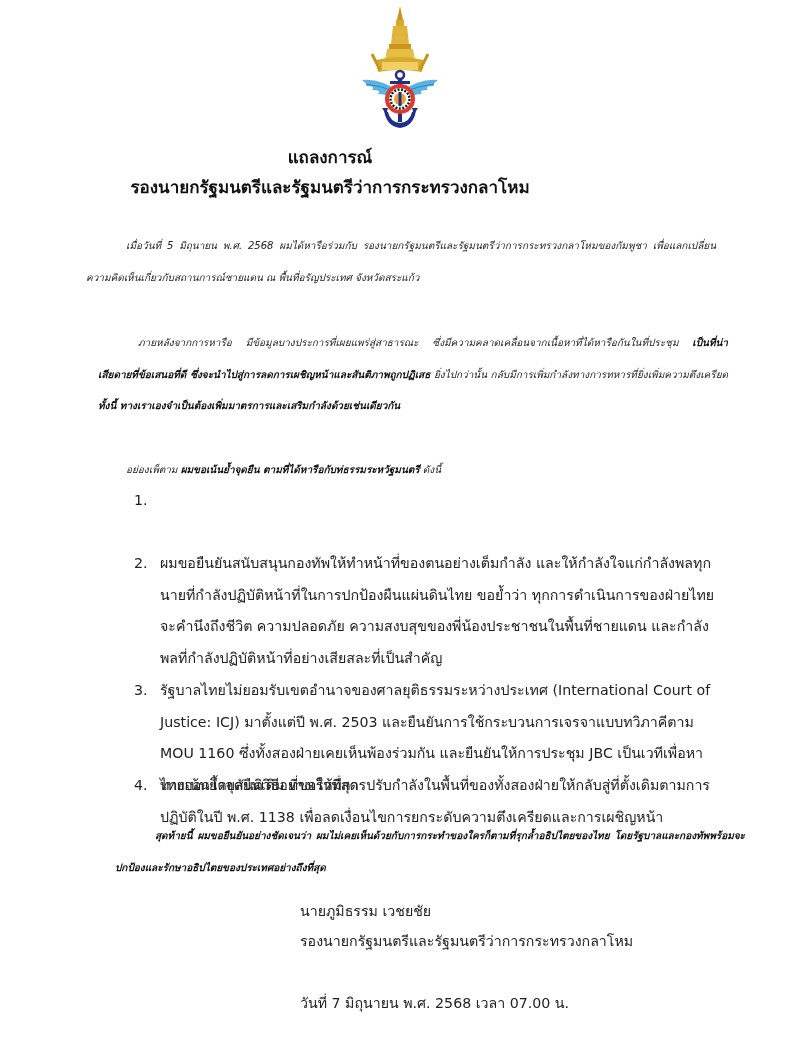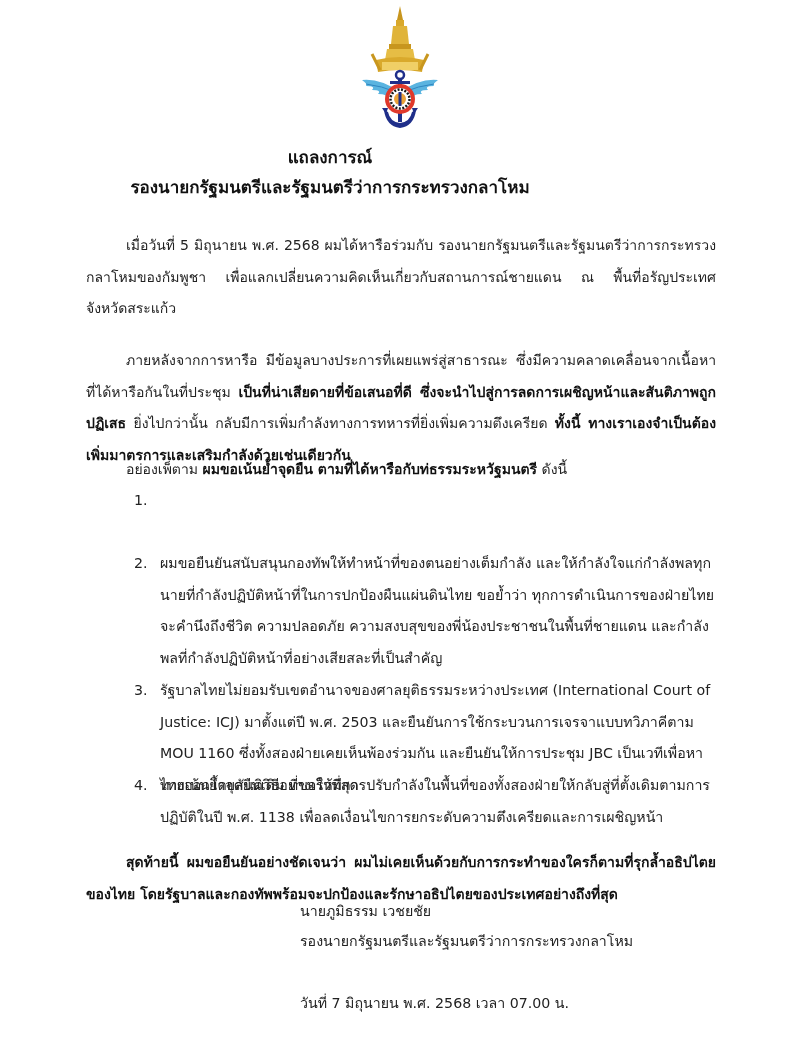--- a/index.html
+++ b/index.html
@@ -10,38 +10,38 @@
     }
     .emblem { position: absolute; left: 362px; top: 4px; width: 76px; height: 128px; }
     .title {
       position: absolute; left: 0; width: 660px; text-align: center;
       font-weight: bold; font-size: 17px; color: #111;
     }
     .title.t1 { top: 143px; }
     .title.t2 { top: 173px; }
     .para {
       position: absolute; left: 86px; width: 630px;
-      font-size: 14px; line-height: 31.5px; color: #222;
-      text-align: justify; text-justify: inter-character;
+      font-size: 10px; line-height: 31.5px; color: #222;
+      text-align: justify; text-justify: inter-character; font-style: italic;
     }
     .para .indent { display: inline-block; width: 40px; }
     .p1 { top: 230px; }
-    .p2 { top: 345px; }
+    .p2 { top: 327px; margin-left: 12px; }
     .p3 { top: 454px; left: 126px; width: 590px; }
     .b { font-weight: bold; color: #111; }
     .list { position: absolute; left: 126px; width: 590px; top: 485px; margin: 0; padding: 0; list-style: none; }
     .list li {
       position: relative; padding-left: 34px;
       font-size: 14.2px; line-height: 31.5px; color: #222; margin-bottom: 0;
     }
     .list li .num { position: absolute; left: 8px; top: 0; }
     .list li.i1 { height: 63px; }
     .list li.i2 { height: 127px; }
     .list li.i3 { height: 95px; }
-    .p5 { top: 847px; }
+    .p5 { top: 820px; margin-left: 29px; }
     .sig {
       position: absolute; left: 300px; width: 360px; text-align: left;
       font-size: 14.2px; line-height: 30px; color: #222;
     }
     .sig1 { top: 896px; }
     .sig2 { top: 926px; }
     .sig3 { top: 988px; }
   </style>
 </head>
 <body>

